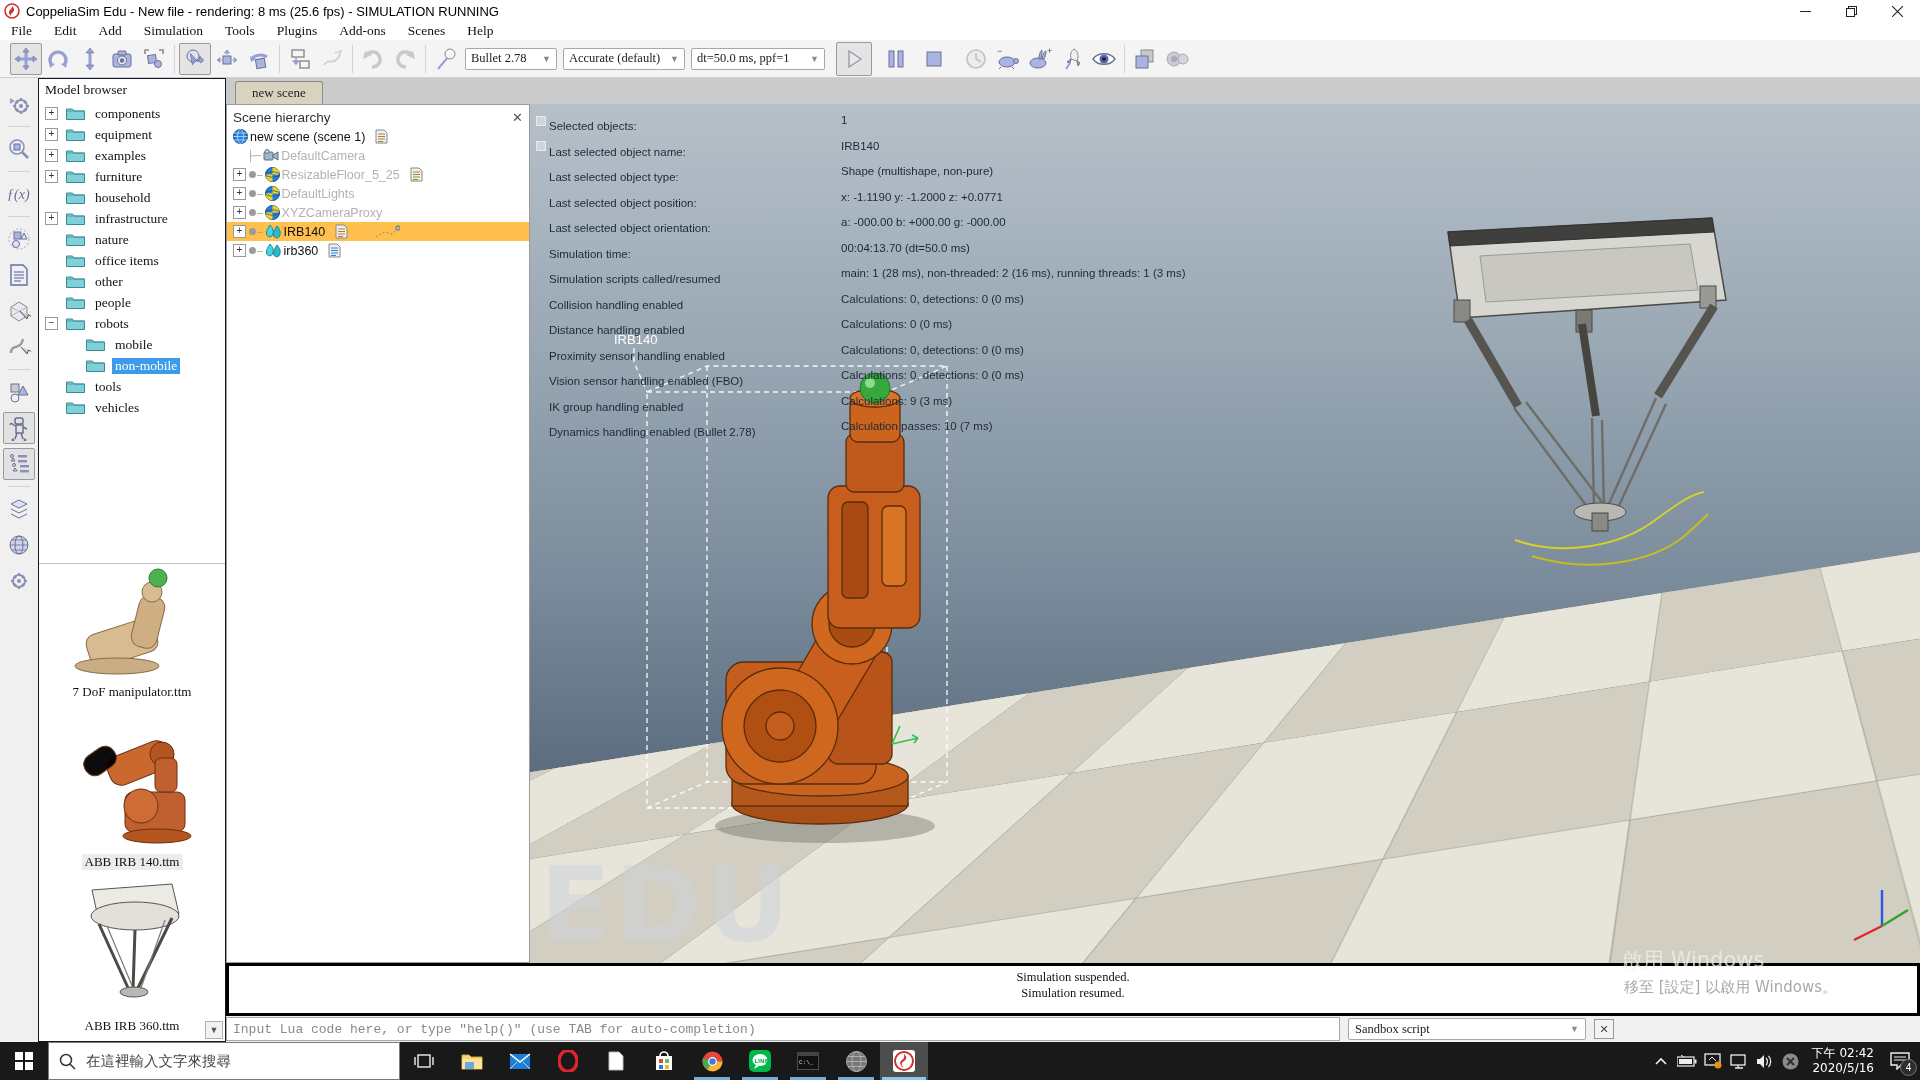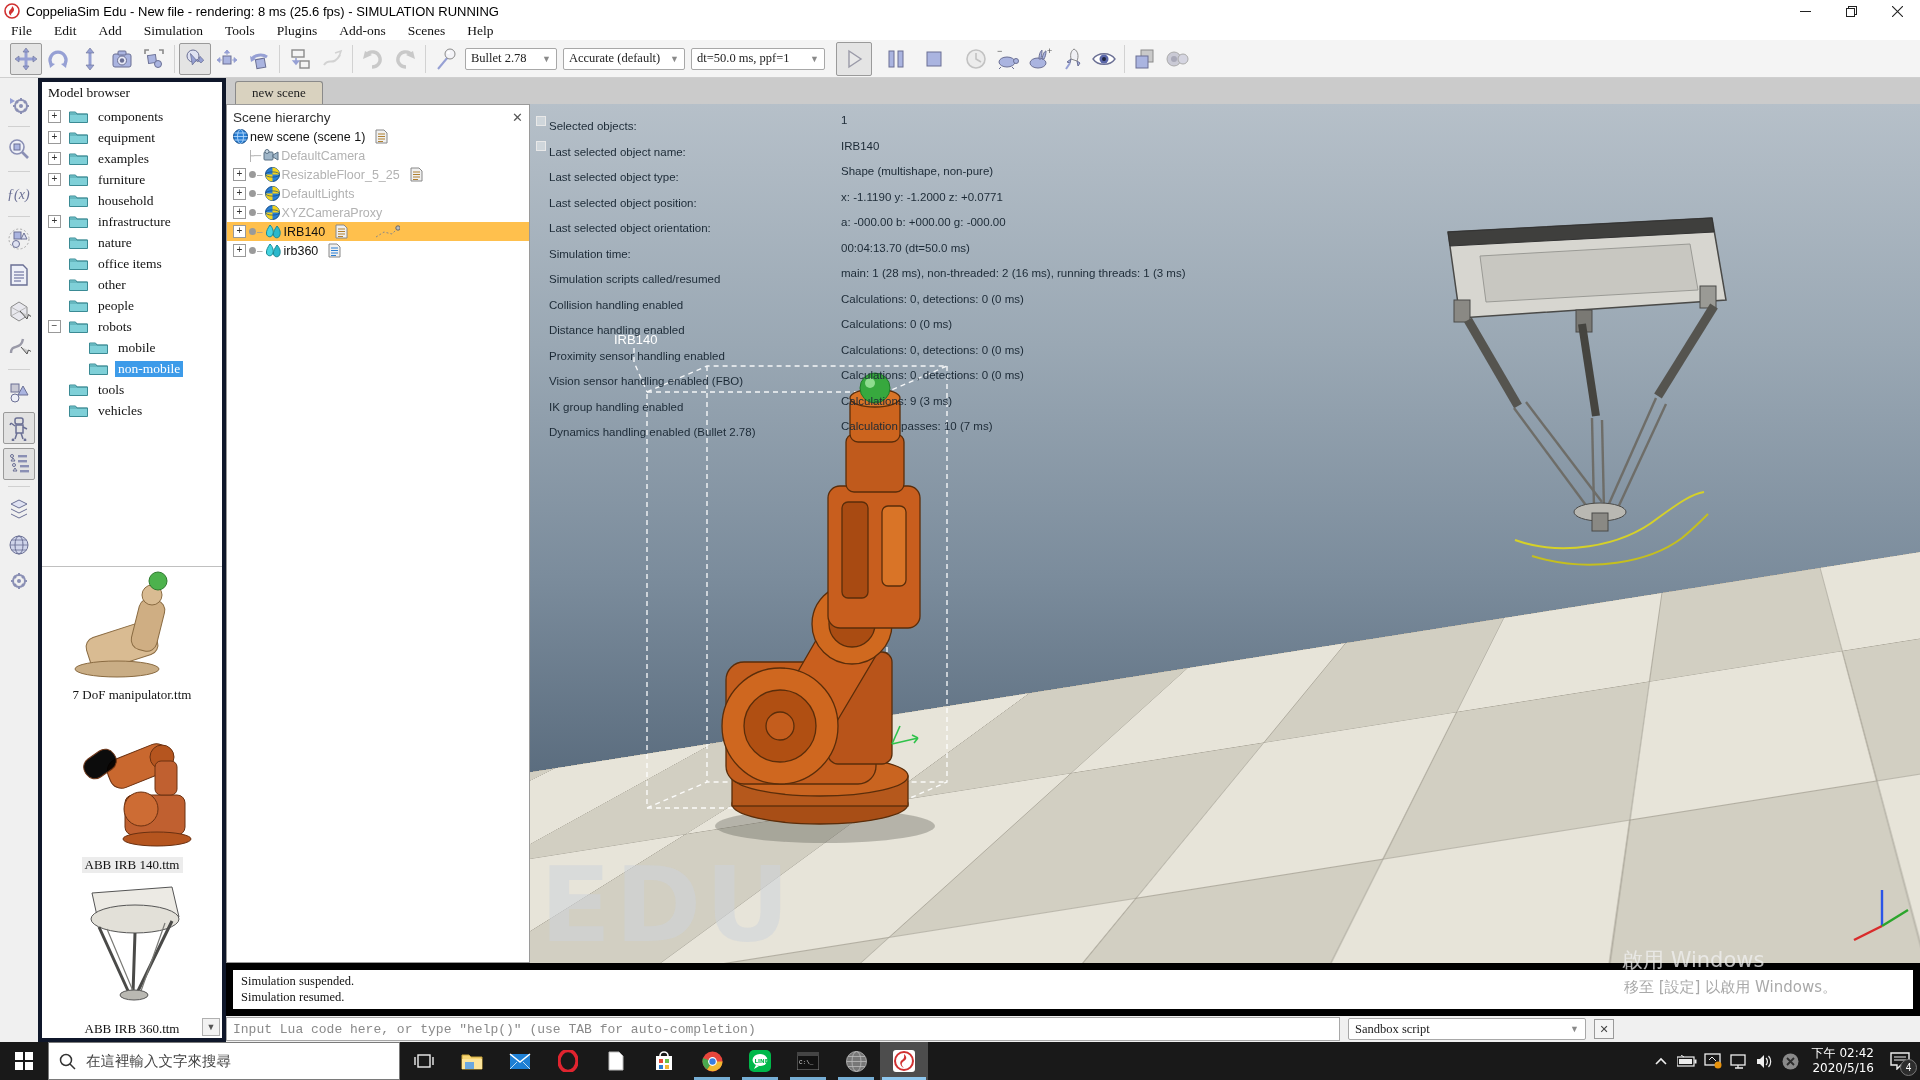--- a/index.html
+++ b/index.html
@@ -34,21 +34,21 @@
 
   
   #lefttools{position:absolute;top:78px;left:0;width:38px;bottom:38px;background:#f0f0f0;
              display:flex;flex-direction:column;align-items:center;padding-top:8px;box-sizing:border-box;}
   .ltbtn{width:30px;height:30px;margin:2px 0;display:flex;align-items:center;justify-content:center;border:1px solid transparent;border-radius:2px;}
   .ltbtn.pressed{background:#e2e2e2;border:1px solid #9a9a9a;}
   .ltsep{width:22px;height:1px;background:#d0d0d0;margin:4px 0;}
 
   
   #modelbrowser{position:absolute;top:78px;left:38px;width:188px;height:964px;background:#fff;
-                border:4px solid #0f172a;box-sizing:border-box;font-family:"Liberation Serif",serif;}
+                border:1px solid #0f172a;box-sizing:border-box;font-family:"Liberation Serif",serif;}
   #modelbrowser .mbheader{height:22px;line-height:22px;padding-left:6px;font-size:13.5px;color:#111;}
   #mbtree{position:absolute;top:24px;left:0;right:0;height:458px;overflow:hidden;}
   .trow{height:21px;display:flex;align-items:center;font-size:13.5px;color:#111;white-space:nowrap;}
   .trow .expbox{width:11px;height:11px;border:1px solid #999;background:#fff;font-size:10px;line-height:9px;
                 text-align:center;color:#333;margin-left:6px;flex:0 0 auto;font-family:"Liberation Sans",sans-serif;}
   .trow .expspacer{width:13px;margin-left:6px;flex:0 0 auto;}
   .trow .childindent{width:20px;flex:0 0 auto;}
   .trow .folder{width:19px;height:13px;margin:0 7px 0 8px;flex:0 0 auto;}
   .trow .tlabel{padding:0 3px;}
   .trow .tlabel.sel{background:#3d9be9;color:#fff;}
@@ -95,22 +95,22 @@
   #vpinfo{position:absolute;left:6px;top:4px;font-size:11.5px;line-height:13.5px;color:#1c2a36;}
   .irow{display:flex;align-items:center;}
   .irow .mark{width:8px;height:8px;border:1px solid #e8e8e8;background:#cfd6db;margin-right:3px;flex:0 0 auto;}
   .irow .nomark{width:13px;flex:0 0 auto;}
   .ilabel{width:292px;flex:0 0 auto;margin-top:12px;}
   #edu{position:absolute;left:10px;top:740px;font-size:104px;font-weight:bold;letter-spacing:4px;
        color:rgba(205,212,218,.55);font-family:"DejaVu Sans",sans-serif;}
 
   
   #statusbox{position:absolute;top:963px;left:226px;width:1694px;height:53px;background:#fff;
-             border:7px solid #000000;box-sizing:border-box;padding:3px 8px;
-             font-family:"Liberation Serif",serif;font-size:12.5px;color:#111;}
+             border:3px solid #000000;box-sizing:border-box;padding:3px 8px;
+             font-family:"Liberation Serif",serif;font-size:12.5px;color:#111;text-align:center;}
   #statusbox div{line-height:16px;}
   #luarow{position:absolute;top:1016px;left:226px;width:1394px;height:26px;display:flex;align-items:center;background:#f0f0f0;}
   #luainput{flex:1;height:24px;border:1px solid #a8a8a8;background:#fff;font-family:"Liberation Mono",monospace;
             font-size:13px;color:#333;padding:0 6px;box-sizing:border-box;}
   #luainput::placeholder{color:#8a8a8a;}
   #scriptsel{width:238px;height:22px;background:#fff;border:1px solid #a8a8a8;border-radius:2px;margin:0 8px;
              display:flex;align-items:center;font-family:"Liberation Serif",serif;font-size:12.5px;color:#222;padding:0 6px;box-sizing:border-box;}
   #scriptsel .caret{margin-left:auto;color:#8a8a8a;font-size:9px;}
   #luaclose{width:18px;height:18px;border:1px solid #9a9a9a;background:#f4f4f4;display:flex;align-items:center;
             justify-content:center;font-size:11px;color:#444;margin-right:6px;}

